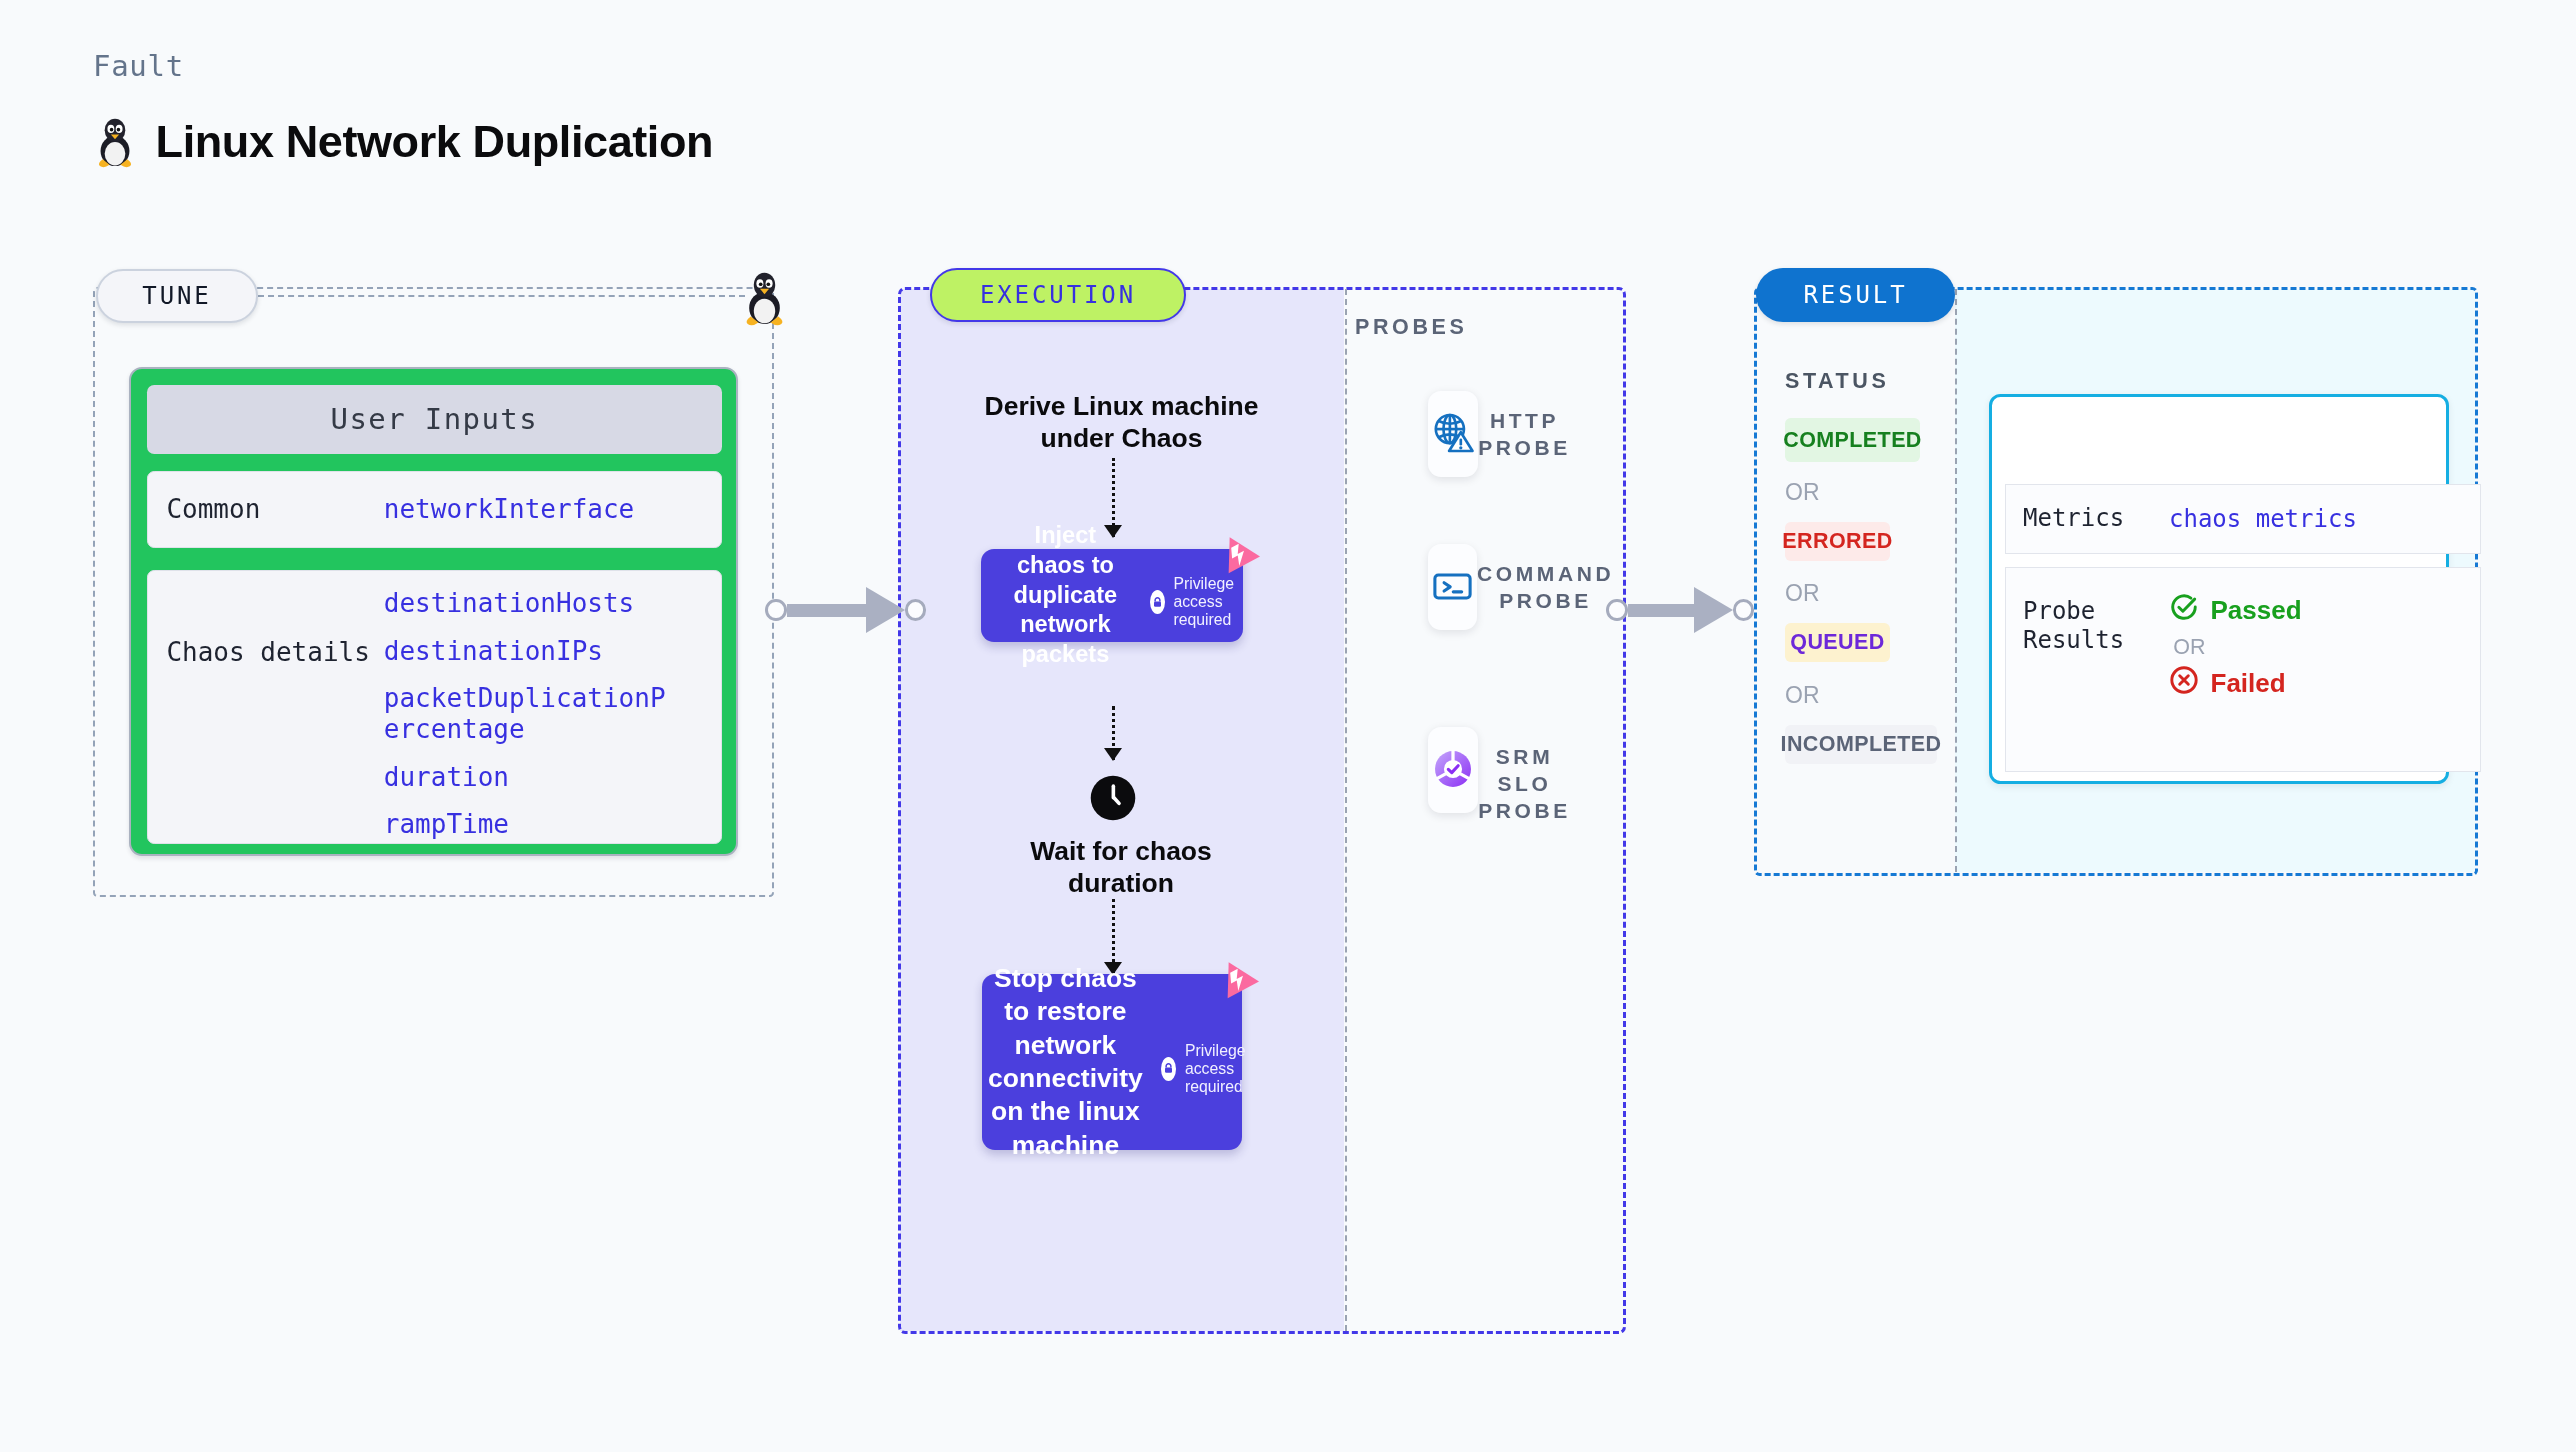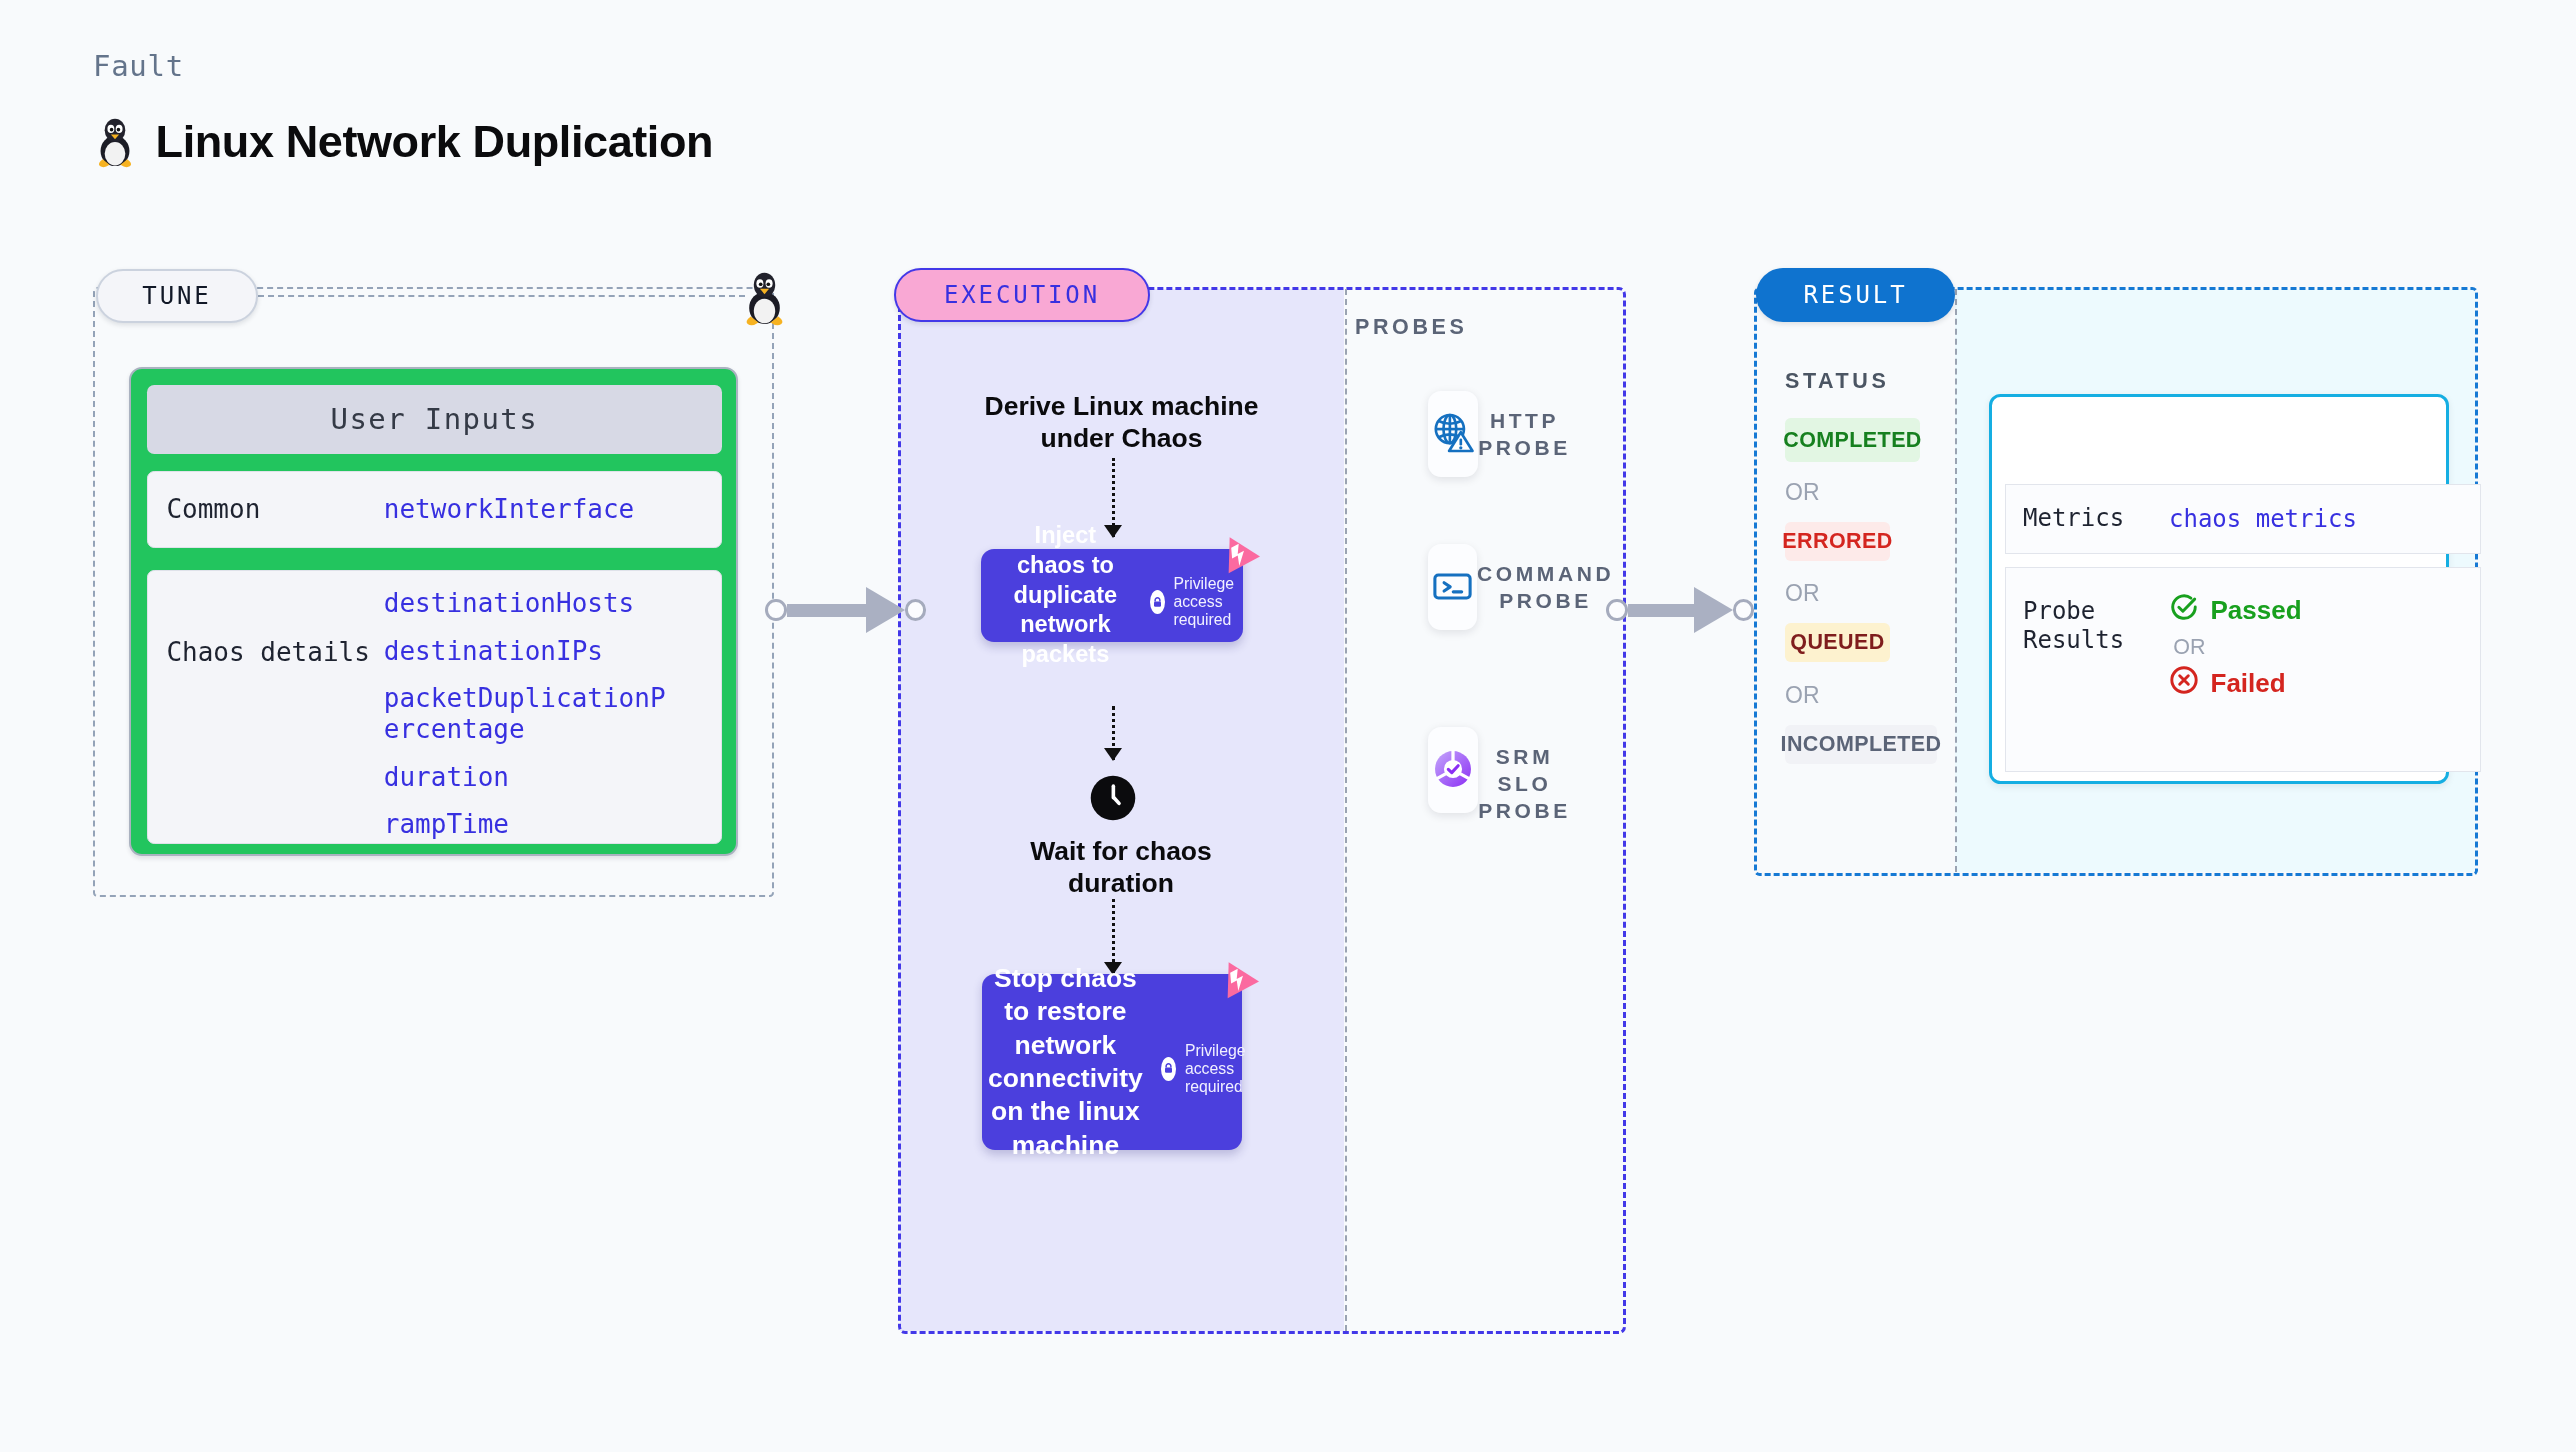--- a/index.html
+++ b/index.html
@@ -88,22 +88,22 @@
   }
   #exec-fill{
     position:absolute;left:900px;top:289px;width:444px;height:1042px;
     background:#e6e6fb;z-index:0;
   }
   #exec-probes-divider{
     position:absolute;left:1345px;top:289px;width:0;height:1042px;
     border-left:2.1px dashed #9aa3b2;z-index:2;
   }
   #exec-pill{
-    left:894px;top:268px;width:256px;height:54px;
-    background:#f9a8d4;border:2.9px solid #4338e8;color:#3730e0;font-size:24px;
+    left:930px;top:268px;width:256px;height:54px;
+    background:#bef264;border:2.9px solid #4338e8;color:#3730e0;font-size:24px;
   }
 
   .exec-label{
     position:absolute;text-align:center;font-weight:bold;color:#0b0b0d;
     font-size:26.5px;line-height:1.22;z-index:4;
   }
   #lbl-derive{left:971px;top:390px;width:301px;}
   #lbl-wait{left:1003px;top:835px;width:236px;}
 
   .v-arrow{position:absolute;z-index:3;}
@@ -172,21 +172,21 @@
   .status-badge{
     position:absolute;box-sizing:border-box;border-radius:5.7px;
     display:flex;align-items:center;justify-content:center;
     font-size:21.5px;font-weight:bold;letter-spacing:0.4px;z-index:4;
   }
   .or-text{position:absolute;font-size:23px;color:#9aa2b1;z-index:4;}
   #badge-completed{left:1785px;top:418px;width:135px;height:44px;background:#e2f6e3;color:#16801f;}
   #or-1{left:1785px;top:479px;}
   #badge-errored{left:1785px;top:522px;width:105px;height:39px;background:#fdeae9;color:#d4251f;}
   #or-2{left:1785px;top:580px;}
-  #badge-queued{left:1785px;top:623px;width:105px;height:39px;background:#fdf2cf;color:#7f1d1d;}
+  #badge-queued{left:1785px;top:623px;width:105px;height:39px;background:#fdf2cf;color:#6d28d9;}
   #or-3{left:1785px;top:682px;}
   #badge-incompleted{left:1785px;top:725px;width:152px;height:39px;background:#f1f2f6;color:#5b6477;}
 
   #output-card{
     position:absolute;left:1989px;top:394px;width:460px;height:390px;
     box-sizing:border-box;border:3.6px solid #15aee2;border-radius:11.5px;background:#fff;
     box-shadow:0 2.1px 7.2px rgba(15,23,42,.08);z-index:4;
   }
   #output-head{
     position:absolute;left:13px;top:13px;width:428px;height:62px;

